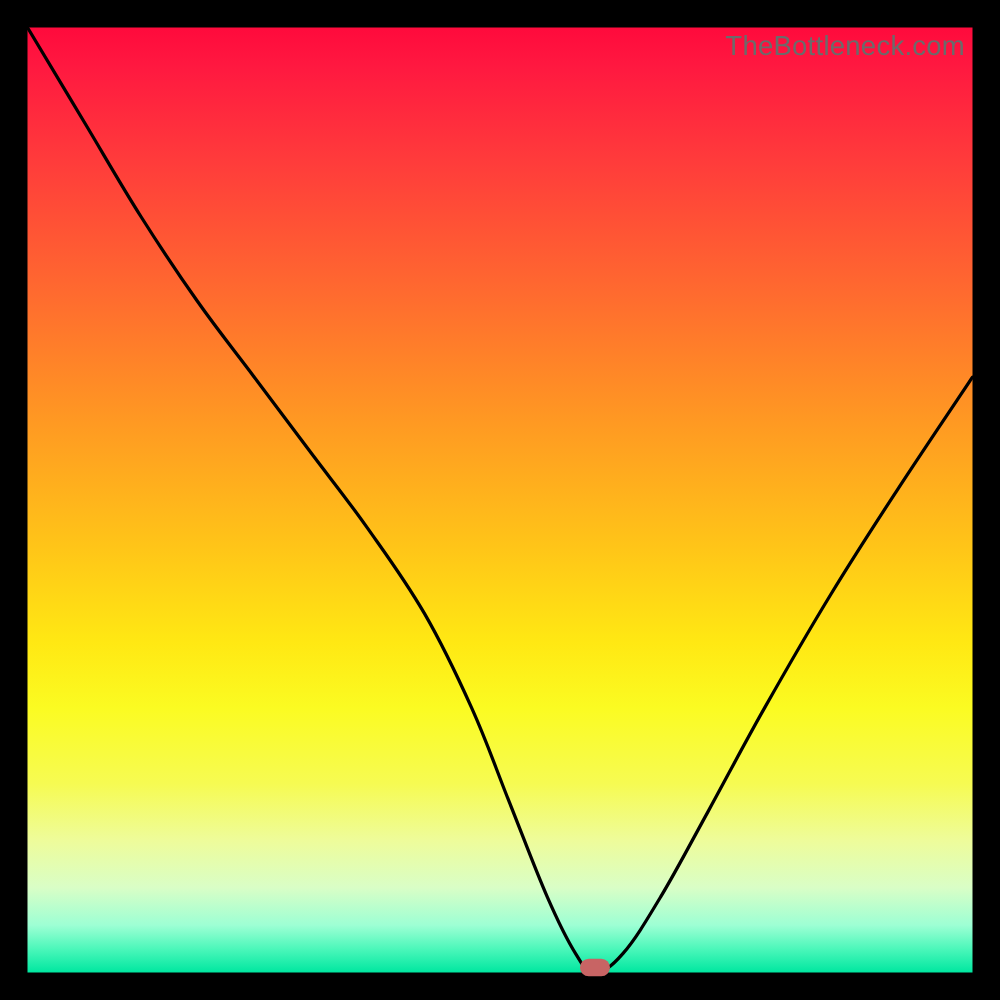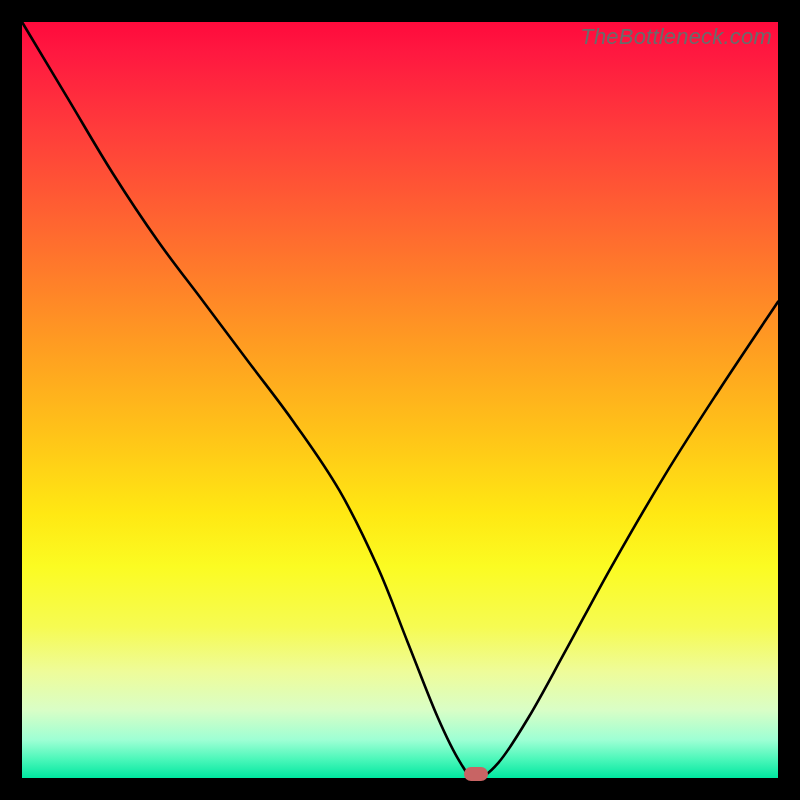--- a/index.html
+++ b/index.html
@@ -4,21 +4,20 @@
 <style>
   * { margin: 0; padding: 0; box-sizing: border-box; }
   html, body { width: 800px; height: 800px; overflow: hidden; }
   body { background: #000; font-family: Arial, Helvetica, sans-serif; }
 
   .frame {
     position: relative;
     width: 800px;
     height: 776px;
     background: #000;
-    font-style: italic;
   }
 
   .plot {
     position: absolute;
     left: 22px;
     top: 22px;
     width: 756px;   
     height: 756px;
     
     background: linear-gradient(to bottom,

